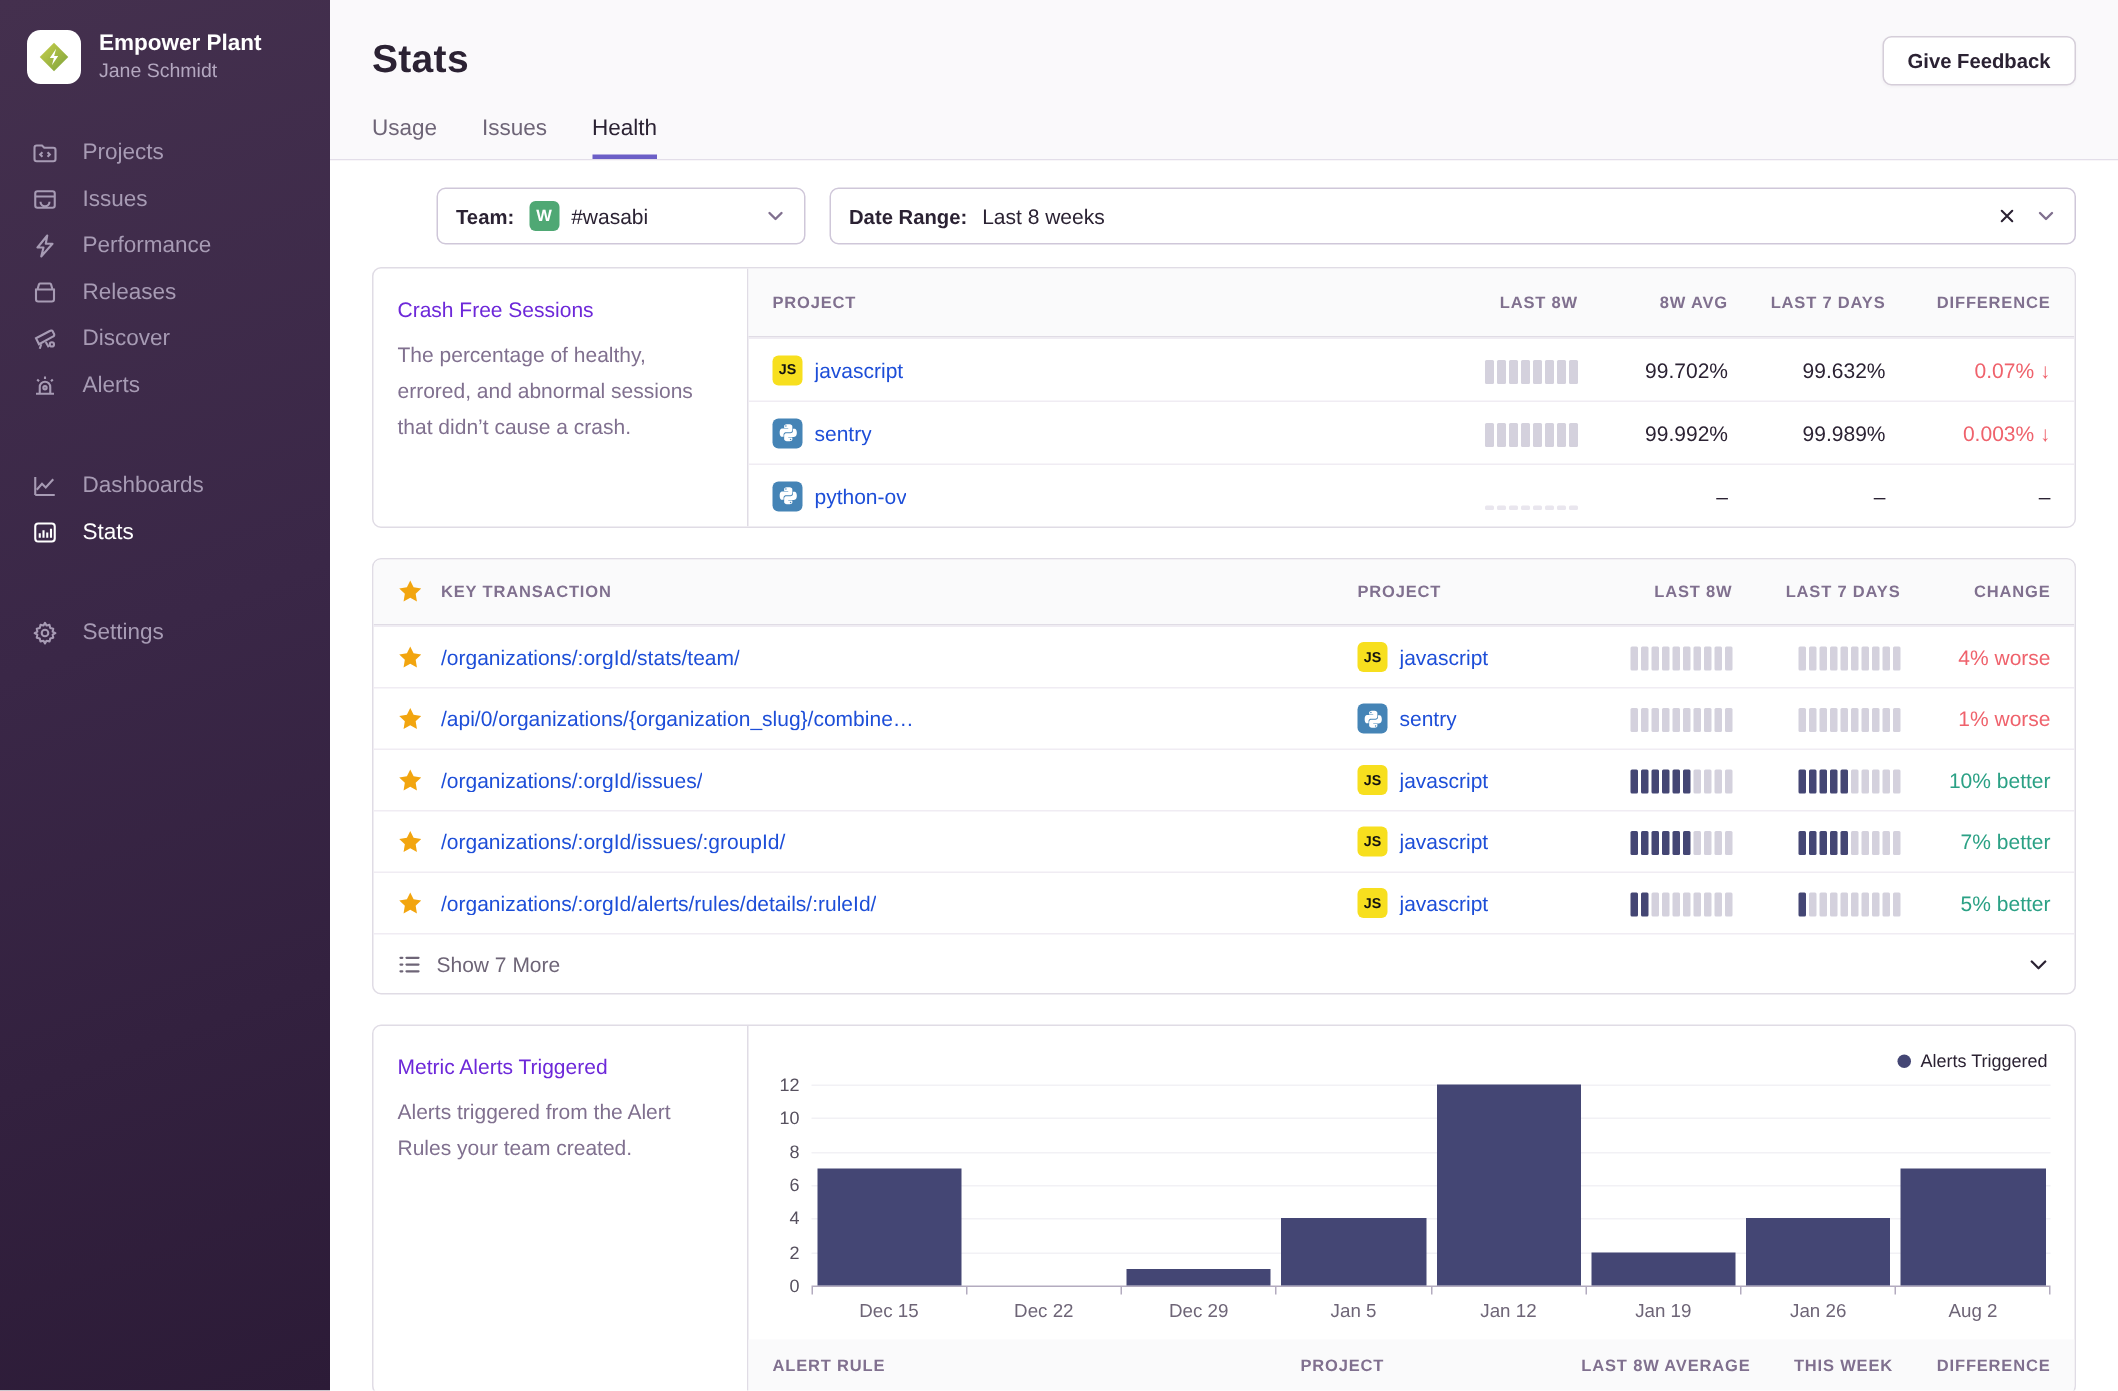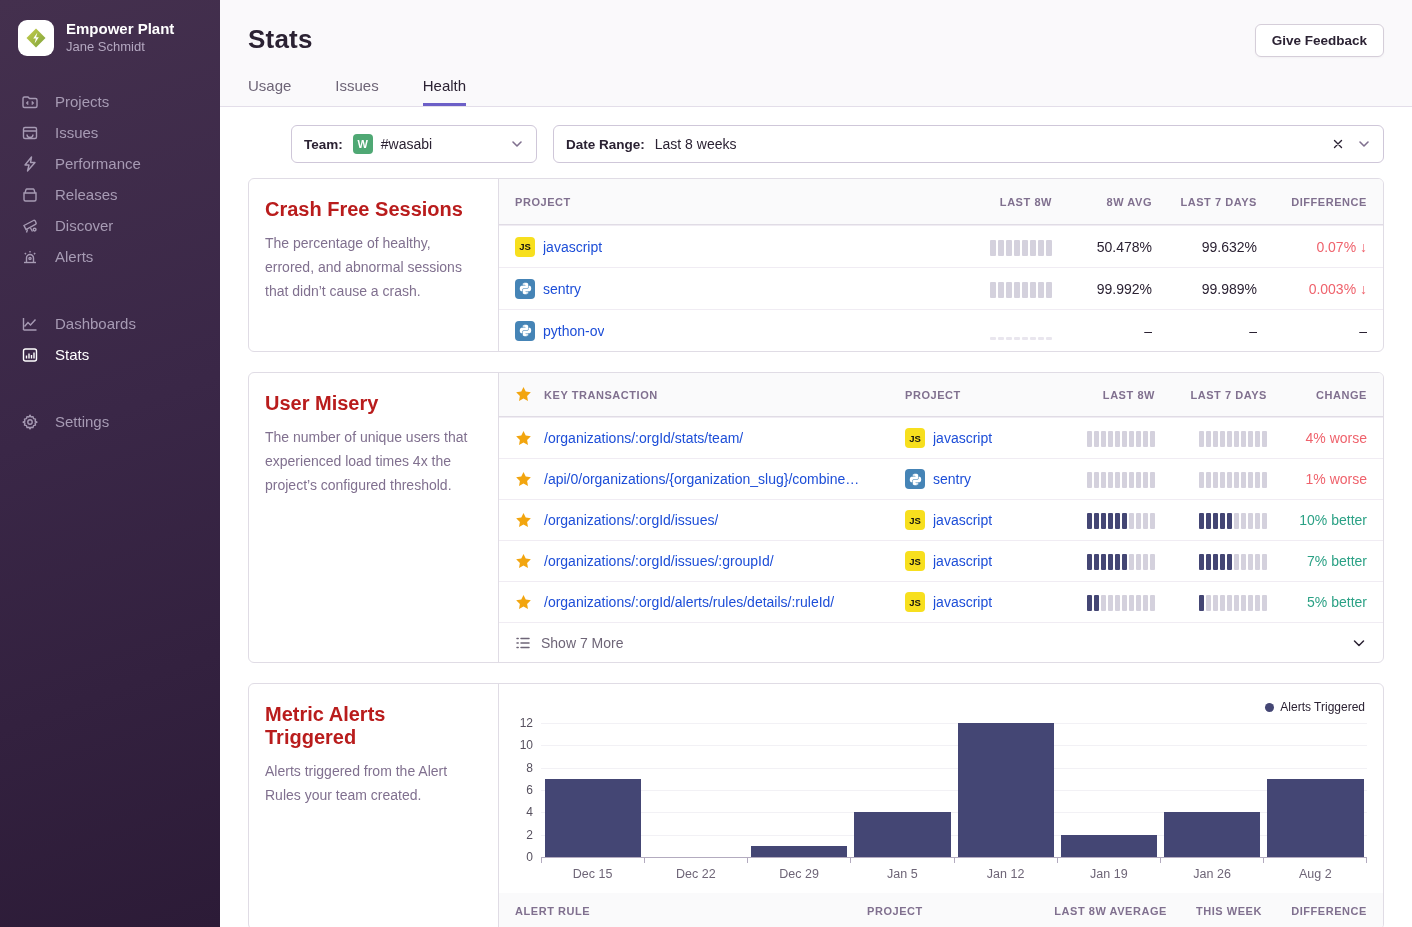--- a/index.html
+++ b/index.html
@@ -44,21 +44,21 @@
     border-bottom: 1px solid #e3dee9;
   }
   .title-row { display: flex; align-items: flex-start; justify-content: space-between; }
   .page-title { font-size: 26px; font-weight: bold; color: #2b2233; letter-spacing: .2px; }
   .feedback-btn {
     background: #fff; border: 1px solid #d5ced9; border-radius: 6px;
     padding: 8px 16px; font-size: 13.5px; font-weight: bold; color: #2b2233;
     box-shadow: 0 1px 2px rgba(43,34,51,.04); cursor: pointer;
     font-family: inherit;
   }
-  .tabs { display: flex; gap: 44px; margin-top: 20px; }
+  .tabs { display: flex; gap: 30px; margin-top: 20px; }
   .tab {
     font-size: 15px; color: #6e6577; padding-bottom: 9px; cursor: pointer;
     border-bottom: 3px solid transparent;
   }
   .tab.active { color: #2b2233; border-bottom-color: #6c5fc7; }
 
   .content { padding: 18px 28px; flex: 1; background: #fff; }
 
   
   .filter-row { display: flex; gap: 16px; margin-bottom: 15px; padding-left: 43px; }
@@ -76,21 +76,21 @@
   }
   .filter-value { font-size: 14px; color: #2b2233; }
   .filter-right { margin-left: auto; display: flex; align-items: center; gap: 12px; }
 
   
   .panel {
     border: 1px solid #e0dce5; border-radius: 6px; background: #fff;
     display: flex; margin-bottom: 20px; overflow: hidden;
   }
   .panel-side { width: 250px; min-width: 250px; border-right: 1px solid #e0dce5; padding: 19px 16px; }
-  .panel-title { font-size: 20px; font-weight: 700; color: #b91c1c; margin-bottom: 10px; }
+  .panel-title { font-size: 14px; font-weight: 400; color: #6d28d9; margin-bottom: 10px; }
   .panel-desc { font-size: 14px; color: #80708f; line-height: 1.72; }
   .panel-body { flex: 1; min-width: 0; display: flex; flex-direction: column; }
 
   .thead {
     background: #fafafb; border-bottom: 1px solid #e0dce5;
     font-size: 11px; font-weight: bold; letter-spacing: .55px; color: #80708f;
     text-transform: uppercase;
   }
   .grid-crash { display: grid; grid-template-columns: minmax(0,1fr) 95px 100px 105px 110px; align-items: center; padding: 0 16px; }
   .grid-misery { display: grid; grid-template-columns: minmax(0,1fr) 145px 105px 112px 100px; align-items: center; padding: 0 16px; }
@@ -330,21 +330,21 @@
           <div class="spark">
               <span class="bar"></span>
               <span class="bar"></span>
               <span class="bar"></span>
               <span class="bar"></span>
               <span class="bar"></span>
               <span class="bar"></span>
               <span class="bar"></span>
               <span class="bar"></span>
             </div>
-          <div class="col-right num">50.478%</div>
+          <div class="col-right num">99.702%</div>
           <div class="col-right num">99.632%</div>
           <div class="col-right diff-down">0.07% ↓</div>
         </div>
         <div class="trow grid-crash">
           <div class="proj-cell">
             <span class="plat-badge plat-py">
               <svg width="13" height="13" viewBox="0 0 20 20">
                   <path fill="#fff" d="M9.9 1.2c-4.4 0-4.1 1.9-4.1 1.9v2h4.2v.6H4.1S1.2 5.4 1.2 9.9c0 4.5 2.5 4.3 2.5 4.3h1.5v-2.1s-.1-2.5 2.5-2.5h4.1s2.4.1 2.4-2.3V3.5s.4-2.3-4.3-2.3zM7.6 2.4a.78.78 0 1 1 0 1.56.78.78 0 0 1 0-1.56z"></path>
                   <path fill="#fff" d="M10.1 18.8c4.4 0 4.1-1.9 4.1-1.9v-2H10v-.6h5.9s2.9.3 2.9-4.2c0-4.5-2.5-4.3-2.5-4.3h-1.5v2.1s.1 2.5-2.5 2.5H8.2s-2.4-.1-2.4 2.3v3.8s-.4 2.3 4.3 2.3zm2.3-1.2a.78.78 0 1 1 0-1.56.78.78 0 0 1 0 1.56z"></path>
                 </svg>
@@ -386,24 +386,20 @@
               <span class="bar"></span>
             </div>
           <div class="col-right num">–</div>
           <div class="col-right num">–</div>
           <div class="col-right num">–</div>
         </div>
       </div>
     </div>
 
     <div class="panel">
-      <div class="panel-side">
-        <div class="panel-title">User Misery</div>
-        <div class="panel-desc">The number of unique users that experienced load times 4x the project’s configured threshold.</div>
-      </div>
       <div class="panel-body">
         <div class="thead grid-misery">
           <div class="star-head">
             <svg width="17" height="17" viewBox="0 0 16 16">
                 <path fill="#f2a50f" d="M8 .9 l2.1 4.3 4.8.7 -3.5 3.4 .8 4.8 L8 11.8 3.8 14.1 l.8-4.8 L1.1 5.9 l4.8-.7 Z"></path>
               </svg>
             <span>Key Transaction</span>
           </div>
           <div>Project</div>
             <div class="col-right">Last 8W</div>

